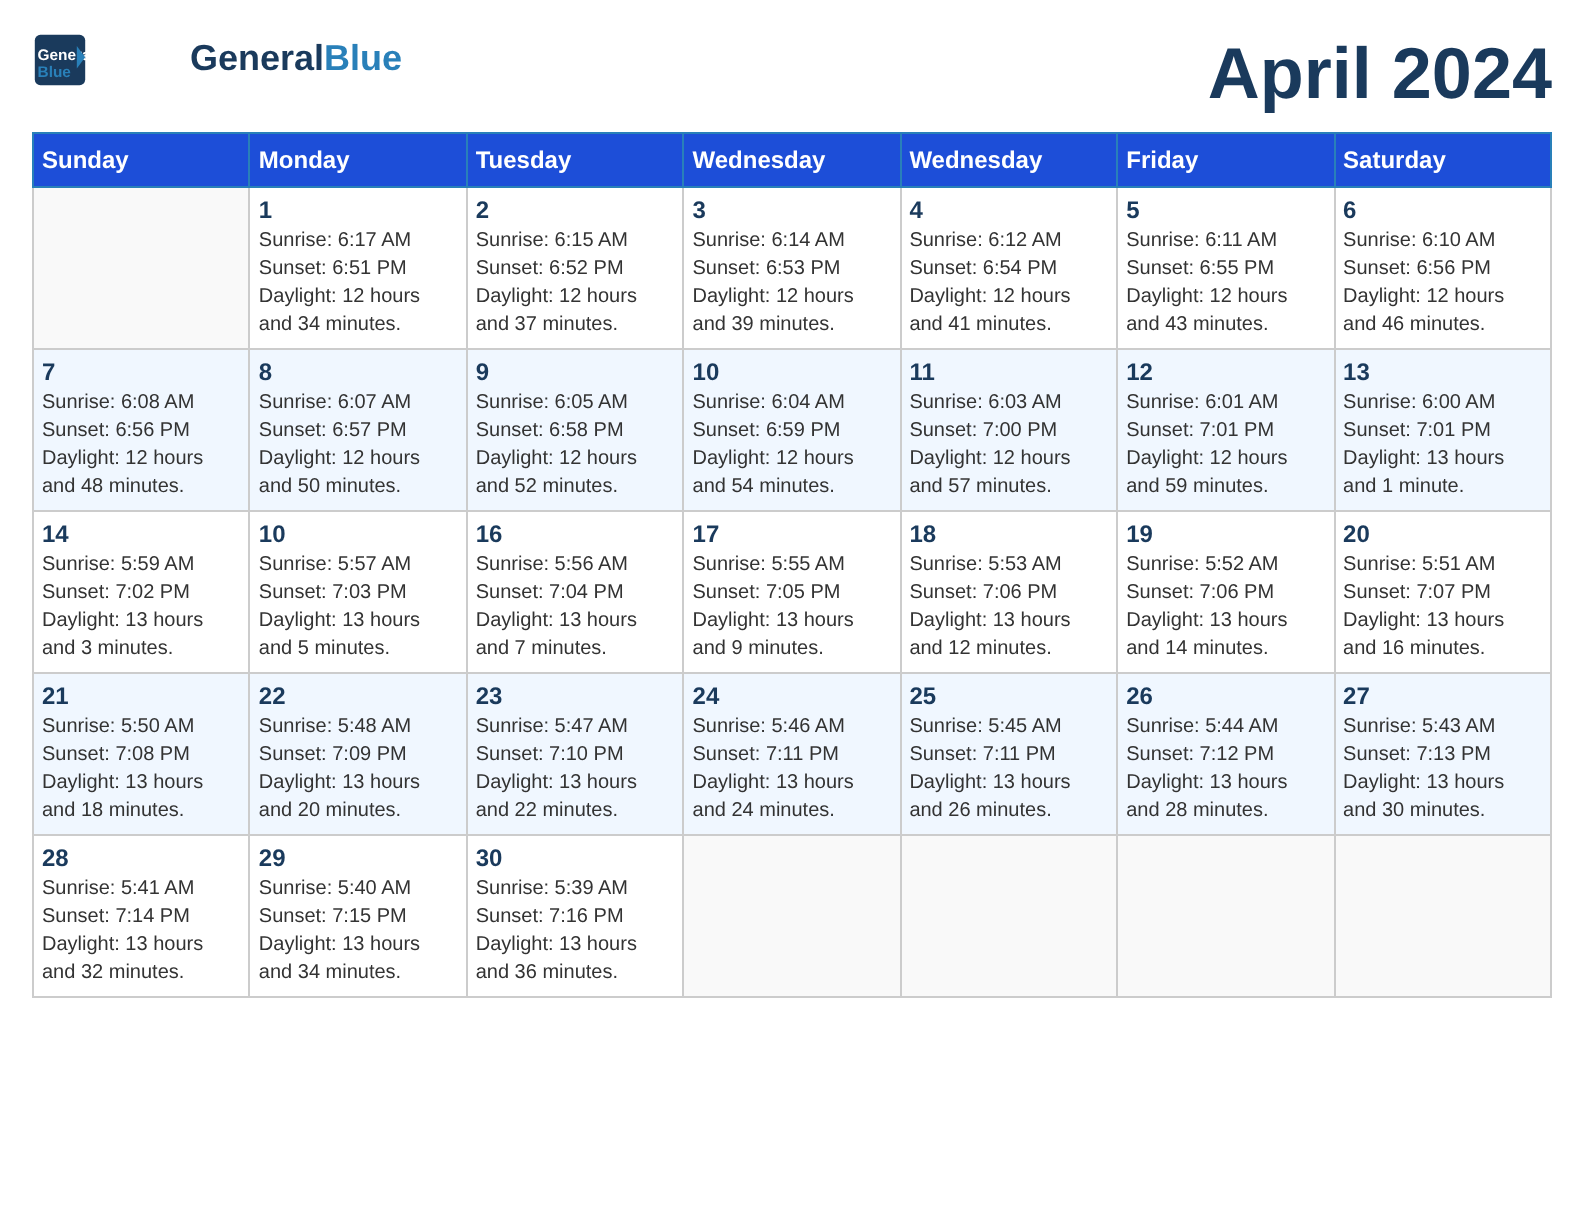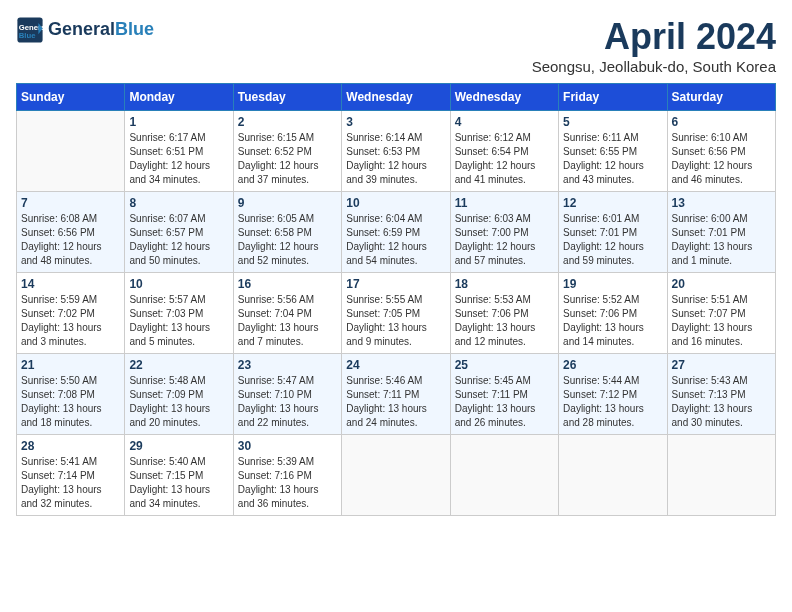--- a/index.html
+++ b/index.html
@@ -19,20 +19,21 @@
     .logo {
       display: flex;
       align-items: center;
       gap: 4px;
     }
     .logo-text {
       font-size: 18px;
       font-weight: bold;
       color: #1a3a5c;
       line-height: 1.1;
+      margin-left: 47px;
     }
     .logo-blue {
       color: #2980b9;
     }
     .logo-icon {
       width: 28px;
       height: 28px;
     }
     .title-section {
       text-align: right;
@@ -99,21 +100,20 @@
       <polygon points="32,10 38,18 32,26" fill="#2980b9"></polygon>
     </svg>
     <div>
       <div class="logo-text">
         <span>General</span><span class="logo-blue">Blue</span>
       </div>
     </div>
   </div>
   <div class="title-section">
     <div class="month-title">April 2024</div>
-    <div class="subtitle">Seongsu, Jeollabuk-do, South Korea</div>
   </div>
 </div>
 
 <table>
   <thead>
     <tr>
     <th>Sunday</th>
         <th>Monday</th>
         <th>Tuesday</th>
         <th>Wednesday</th>

